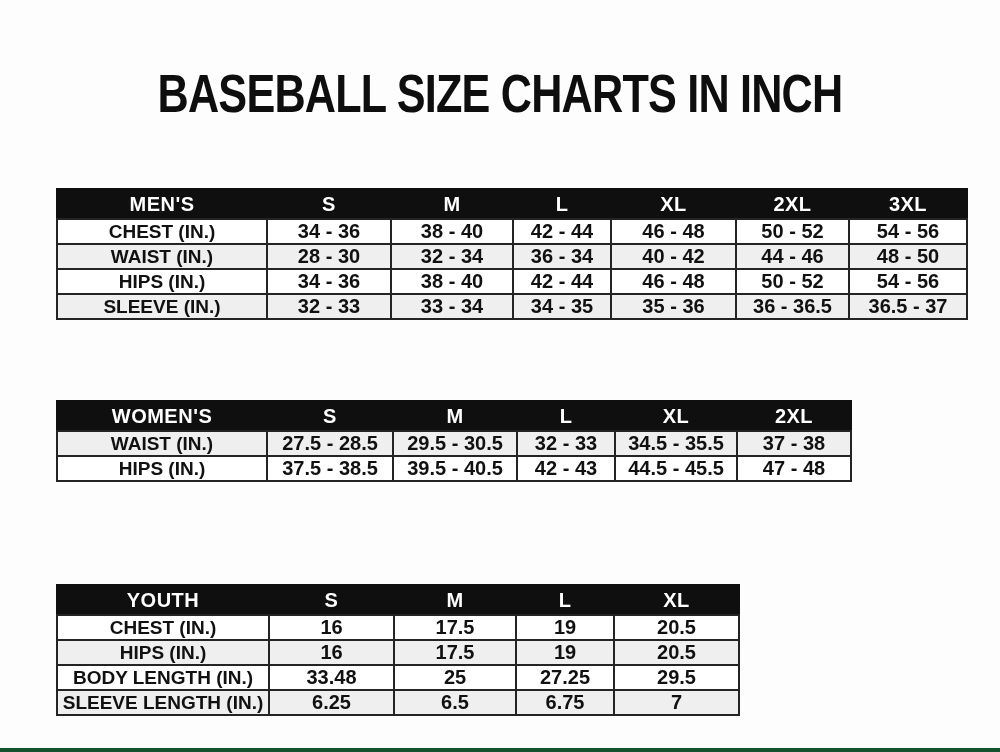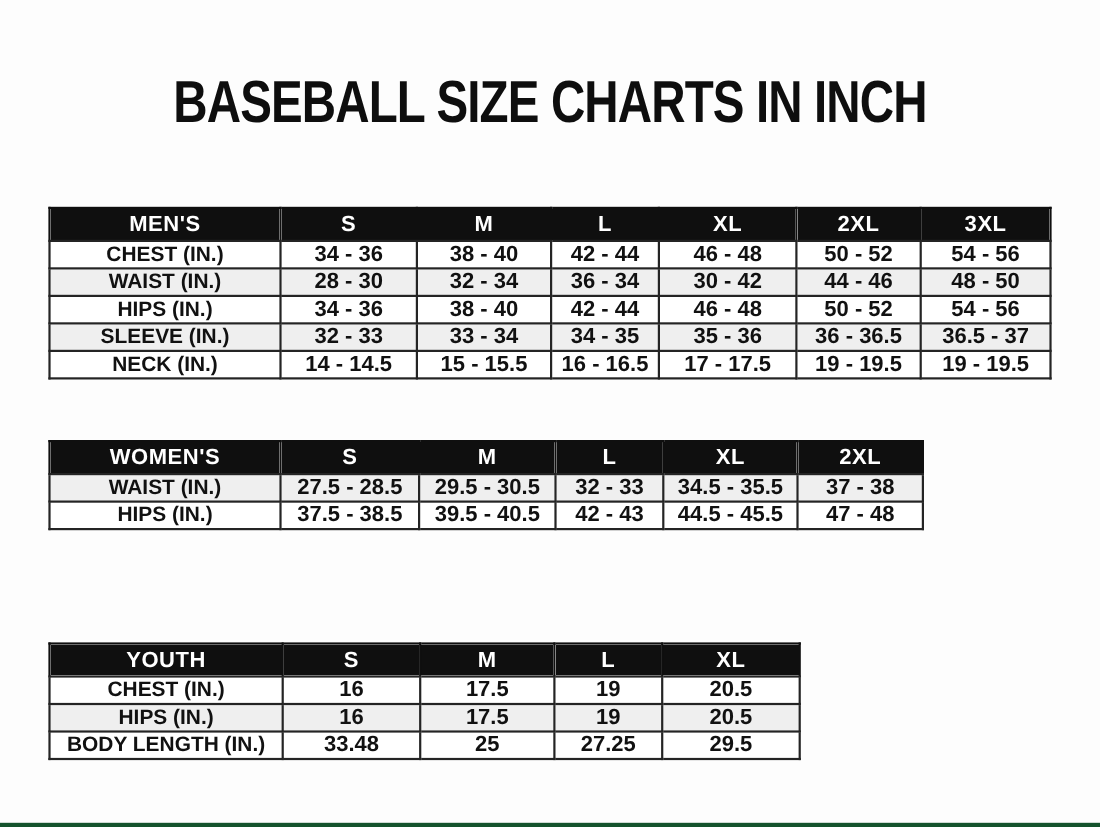--- a/index.html
+++ b/index.html
@@ -28,20 +28,21 @@
     color: #0e0e0e;
     transform: scaleX(0.8);
     transform-origin: 50% 50%;
     white-space: nowrap;
   }
   table.size-table {
     position: absolute;
     border-collapse: collapse;
     table-layout: fixed;
     background: #ffffff;
+    margin-left: 12px;
   }
   table.size-table th, table.size-table td {
     border: 2px solid #242424;
     padding: 0 4px;
     text-align: center;
     vertical-align: middle;
     white-space: nowrap;
     overflow: hidden;
     box-sizing: border-box;
   }
@@ -99,50 +100,41 @@
         <td class="size-cell">42 - 44</td>
         <td class="size-cell">46 - 48</td>
         <td class="size-cell">50 - 52</td>
         <td class="size-cell">54 - 56</td>
       </tr>
       <tr class="alt">
         <td class="row-label">WAIST (IN.)</td>
         <td class="size-cell">28 - 30</td>
         <td class="size-cell">32 - 34</td>
         <td class="size-cell">36 - 34</td>
-        <td class="size-cell">30 - 42</td>
+        <td class="size-cell">40 - 42</td>
         <td class="size-cell">44 - 46</td>
         <td class="size-cell">48 - 50</td>
       </tr>
       <tr>
         <td class="row-label">HIPS (IN.)</td>
         <td class="size-cell">34 - 36</td>
         <td class="size-cell">38 - 40</td>
         <td class="size-cell">42 - 44</td>
         <td class="size-cell">46 - 48</td>
         <td class="size-cell">50 - 52</td>
         <td class="size-cell">54 - 56</td>
       </tr>
       <tr class="alt">
         <td class="row-label">SLEEVE (IN.)</td>
         <td class="size-cell">32 - 33</td>
         <td class="size-cell">33 - 34</td>
         <td class="size-cell">34 - 35</td>
         <td class="size-cell">35 - 36</td>
         <td class="size-cell">36 - 36.5</td>
         <td class="size-cell">36.5 - 37</td>
-      </tr>
-      <tr>
-        <td class="row-label">NECK (IN.)</td>
-        <td class="size-cell">14 - 14.5</td>
-        <td class="size-cell">15 - 15.5</td>
-        <td class="size-cell">16 - 16.5</td>
-        <td class="size-cell">17 - 17.5</td>
-        <td class="size-cell">19 - 19.5</td>
-        <td class="size-cell">19 - 19.5</td>
       </tr>
     </tbody>
   </table>
 
   <table id="womens-table" class="size-table">
     <colgroup>
       <col style="width:210px">
         <col style="width:126px">
         <col style="width:124px">
       <col style="width:98px">
@@ -211,16 +203,23 @@
         <td class="size-cell">19</td>
         <td class="size-cell">20.5</td>
       </tr>
       <tr>
         <td class="row-label">BODY LENGTH (IN.)</td>
         <td class="size-cell">33.48</td>
         <td class="size-cell">25</td>
         <td class="size-cell">27.25</td>
         <td class="size-cell">29.5</td>
       </tr>
+      <tr class="alt">
+        <td class="row-label">SLEEVE LENGTH (IN.)</td>
+        <td class="size-cell">6.25</td>
+        <td class="size-cell">6.5</td>
+        <td class="size-cell">6.75</td>
+        <td class="size-cell">7</td>
+      </tr>
     </tbody>
   </table>
 
 </div>
 
 </body></html>

